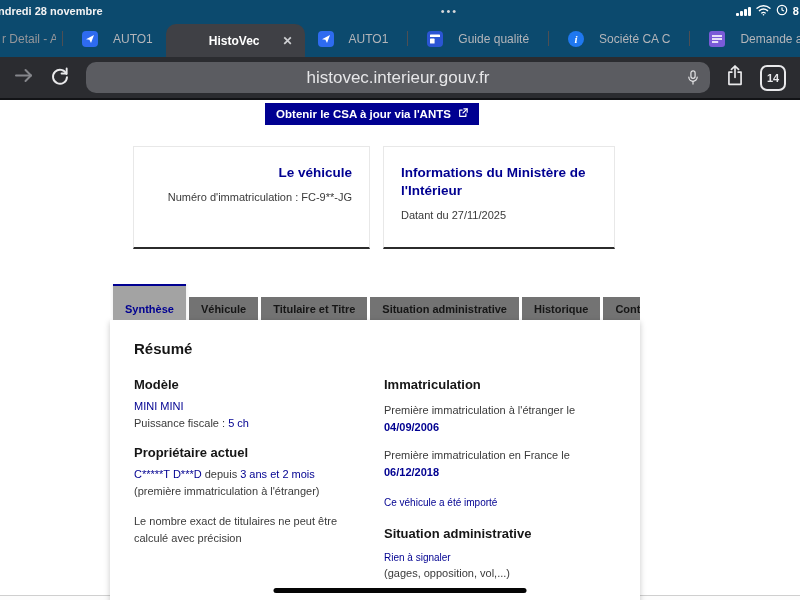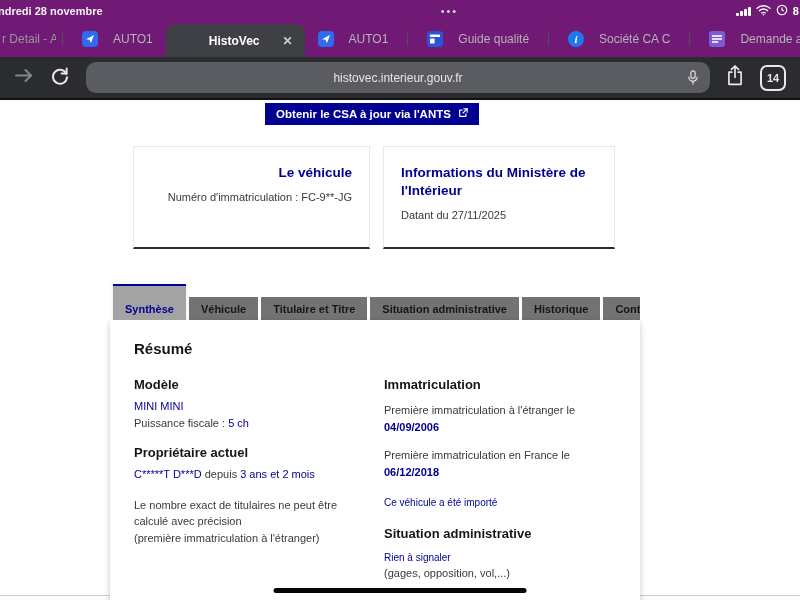--- a/index.html
+++ b/index.html
@@ -1,20 +1,20 @@
 <!DOCTYPE html>
 <html><head>
 <meta charset="utf-8">
 <style>
   html,body{margin:0;padding:0;background:#000;}
   .screen{position:relative;width:800px;height:600px;background:#fff;overflow:hidden;
           font-family:"Liberation Sans",sans-serif;}
 
   
-  .chrome{position:absolute;top:0;left:0;width:800px;height:72px;background:#701a75;}
+  .chrome{position:absolute;top:0;left:0;width:800px;height:72px;background:#0c4a6e;}
   .statusbar{height:18px;display:flex;align-items:center;justify-content:space-between;
              padding:2px 4px 0 0;color:#f2f2f3;}
   .status-date{font-size:11px;font-weight:bold;white-space:nowrap;margin-left:-2px;}
   .status-dots{font-size:11px;color:#d8d8da;letter-spacing:2px;margin-left:60px;}
   .status-right{display:flex;align-items:center;gap:5px;margin-right:-3px;}
   .sigbars{display:flex;align-items:flex-end;gap:1.5px;}
   .sigbars i{display:block;width:2.5px;background:#fff;border-radius:1px;}
   .battery-pct{font-size:11px;font-weight:bold;color:#fff;}
 
   .tabbar{height:37px;display:flex;align-items:center;padding-left:2px;overflow:hidden;}
@@ -33,21 +33,21 @@
             font-family:"Liberation Serif",serif;font-style:italic;}
   .fav-demande{background:#7a5bd8;border-radius:3px;}
   .fav-flag{width:16px;height:11px;border-radius:2px;display:flex;}
   .fav-flag i{flex:1;}
   .flag-b{background:#2535a8;}.flag-w{background:#fff;}.flag-r{background:#e1000f;}
 
   .urlbar{height:41px;display:flex;align-items:center;gap:16px;padding:0 14px;
           background:#2b2c30;border-bottom:4px solid #121316;}
   .url-pill{flex:1;height:31px;background:#5b5c61;border-radius:10px;position:relative;
             display:flex;align-items:center;justify-content:center;}
-  .url-text{color:#e6e6e8;font-size:12px;}
+  .url-text{color:#e6e6e8;font-size:17px;}
   .mic{position:absolute;right:10px;top:8px;}
   .tabcount{width:22px;height:22px;border:2px solid #e9e9eb;border-radius:7px;color:#e9e9eb;
             font-size:11px;font-weight:bold;display:flex;align-items:center;justify-content:center;text-align:center;}
 
   
   .page{position:absolute;top:100px;left:0;width:800px;height:500px;background:#fff;}
   .csa-row{text-align:center;padding:3px 56px 0 0;}
   .csa-btn{display:inline-flex;align-items:center;gap:7px;background:#000091;color:#fff;
            border:none;font-family:inherit;font-size:11.5px;font-weight:bold;padding:5px 11px;}
 
@@ -273,22 +273,22 @@
         <h2 class="panel-heading">Résumé</h2>
         <div class="cols">
           <div class="col-left">
             <div class="sec-h first">Modèle</div>
             <div class="body-txt blue">MINI MINI</div>
             <div class="body-txt"><span>Puissance fiscale : </span><span class="blue">5 ch</span></div>
 
             <div class="sec-h">Propriétaire actuel</div>
             <div class="body-txt"><span class="blue">C*****T D***D</span><span> depuis </span><span class="blue">3 ans et 2 mois</span></div>
 
+            <div class="body-txt">(première immatriculation à l'étranger)</div>
             <div class="body-txt note">Le nombre exact de titulaires ne peut être calculé avec précision</div>
-            <div class="body-txt">(première immatriculation à l'étranger)</div>
           </div>
 
           <div class="col-right">
             <div class="sec-h first" style="margin-bottom:10px">Immatriculation</div>
             <p class="line"><span>Première immatriculation à l'étranger le </span><b>04/09/2006</b></p>
             <p class="line"><span>Première immatriculation en France le </span><b>06/12/2018</b></p>
             <span class="link-ind">Ce véhicule a été importé</span>
 
             <div class="sec-h" style="margin-top:16px">Situation administrative</div>
             <span class="link-ind">Rien à signaler</span>

